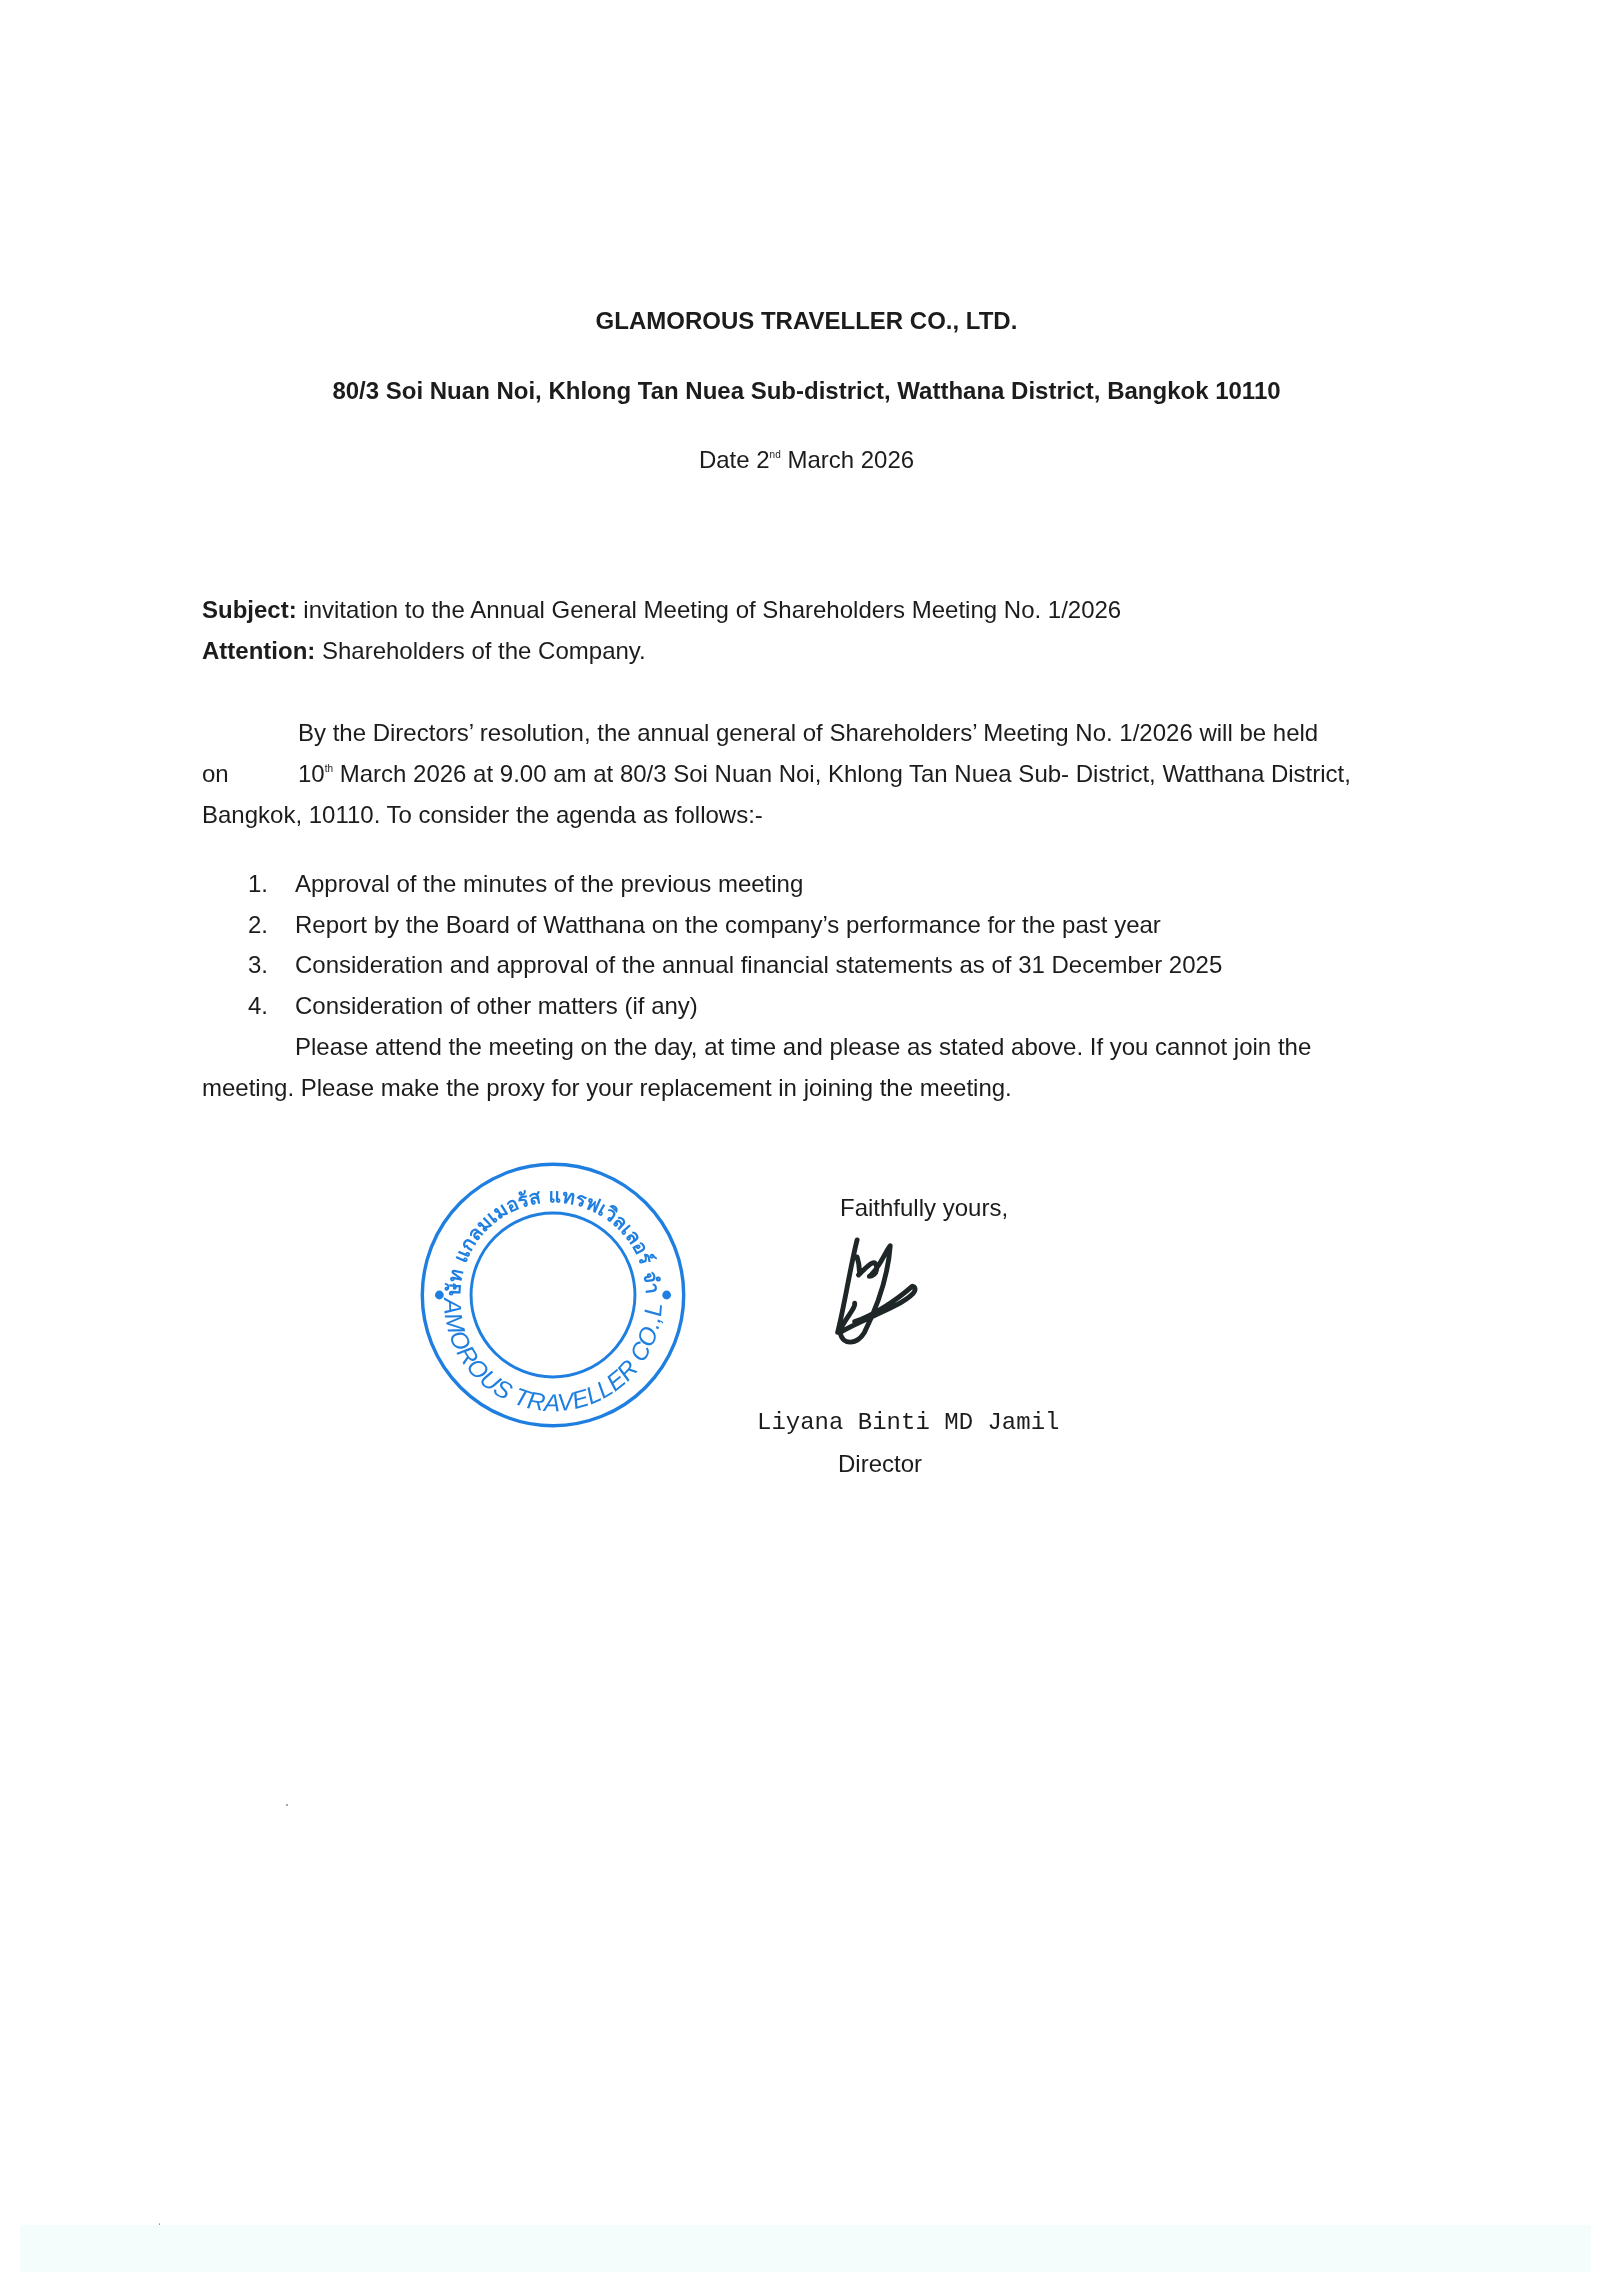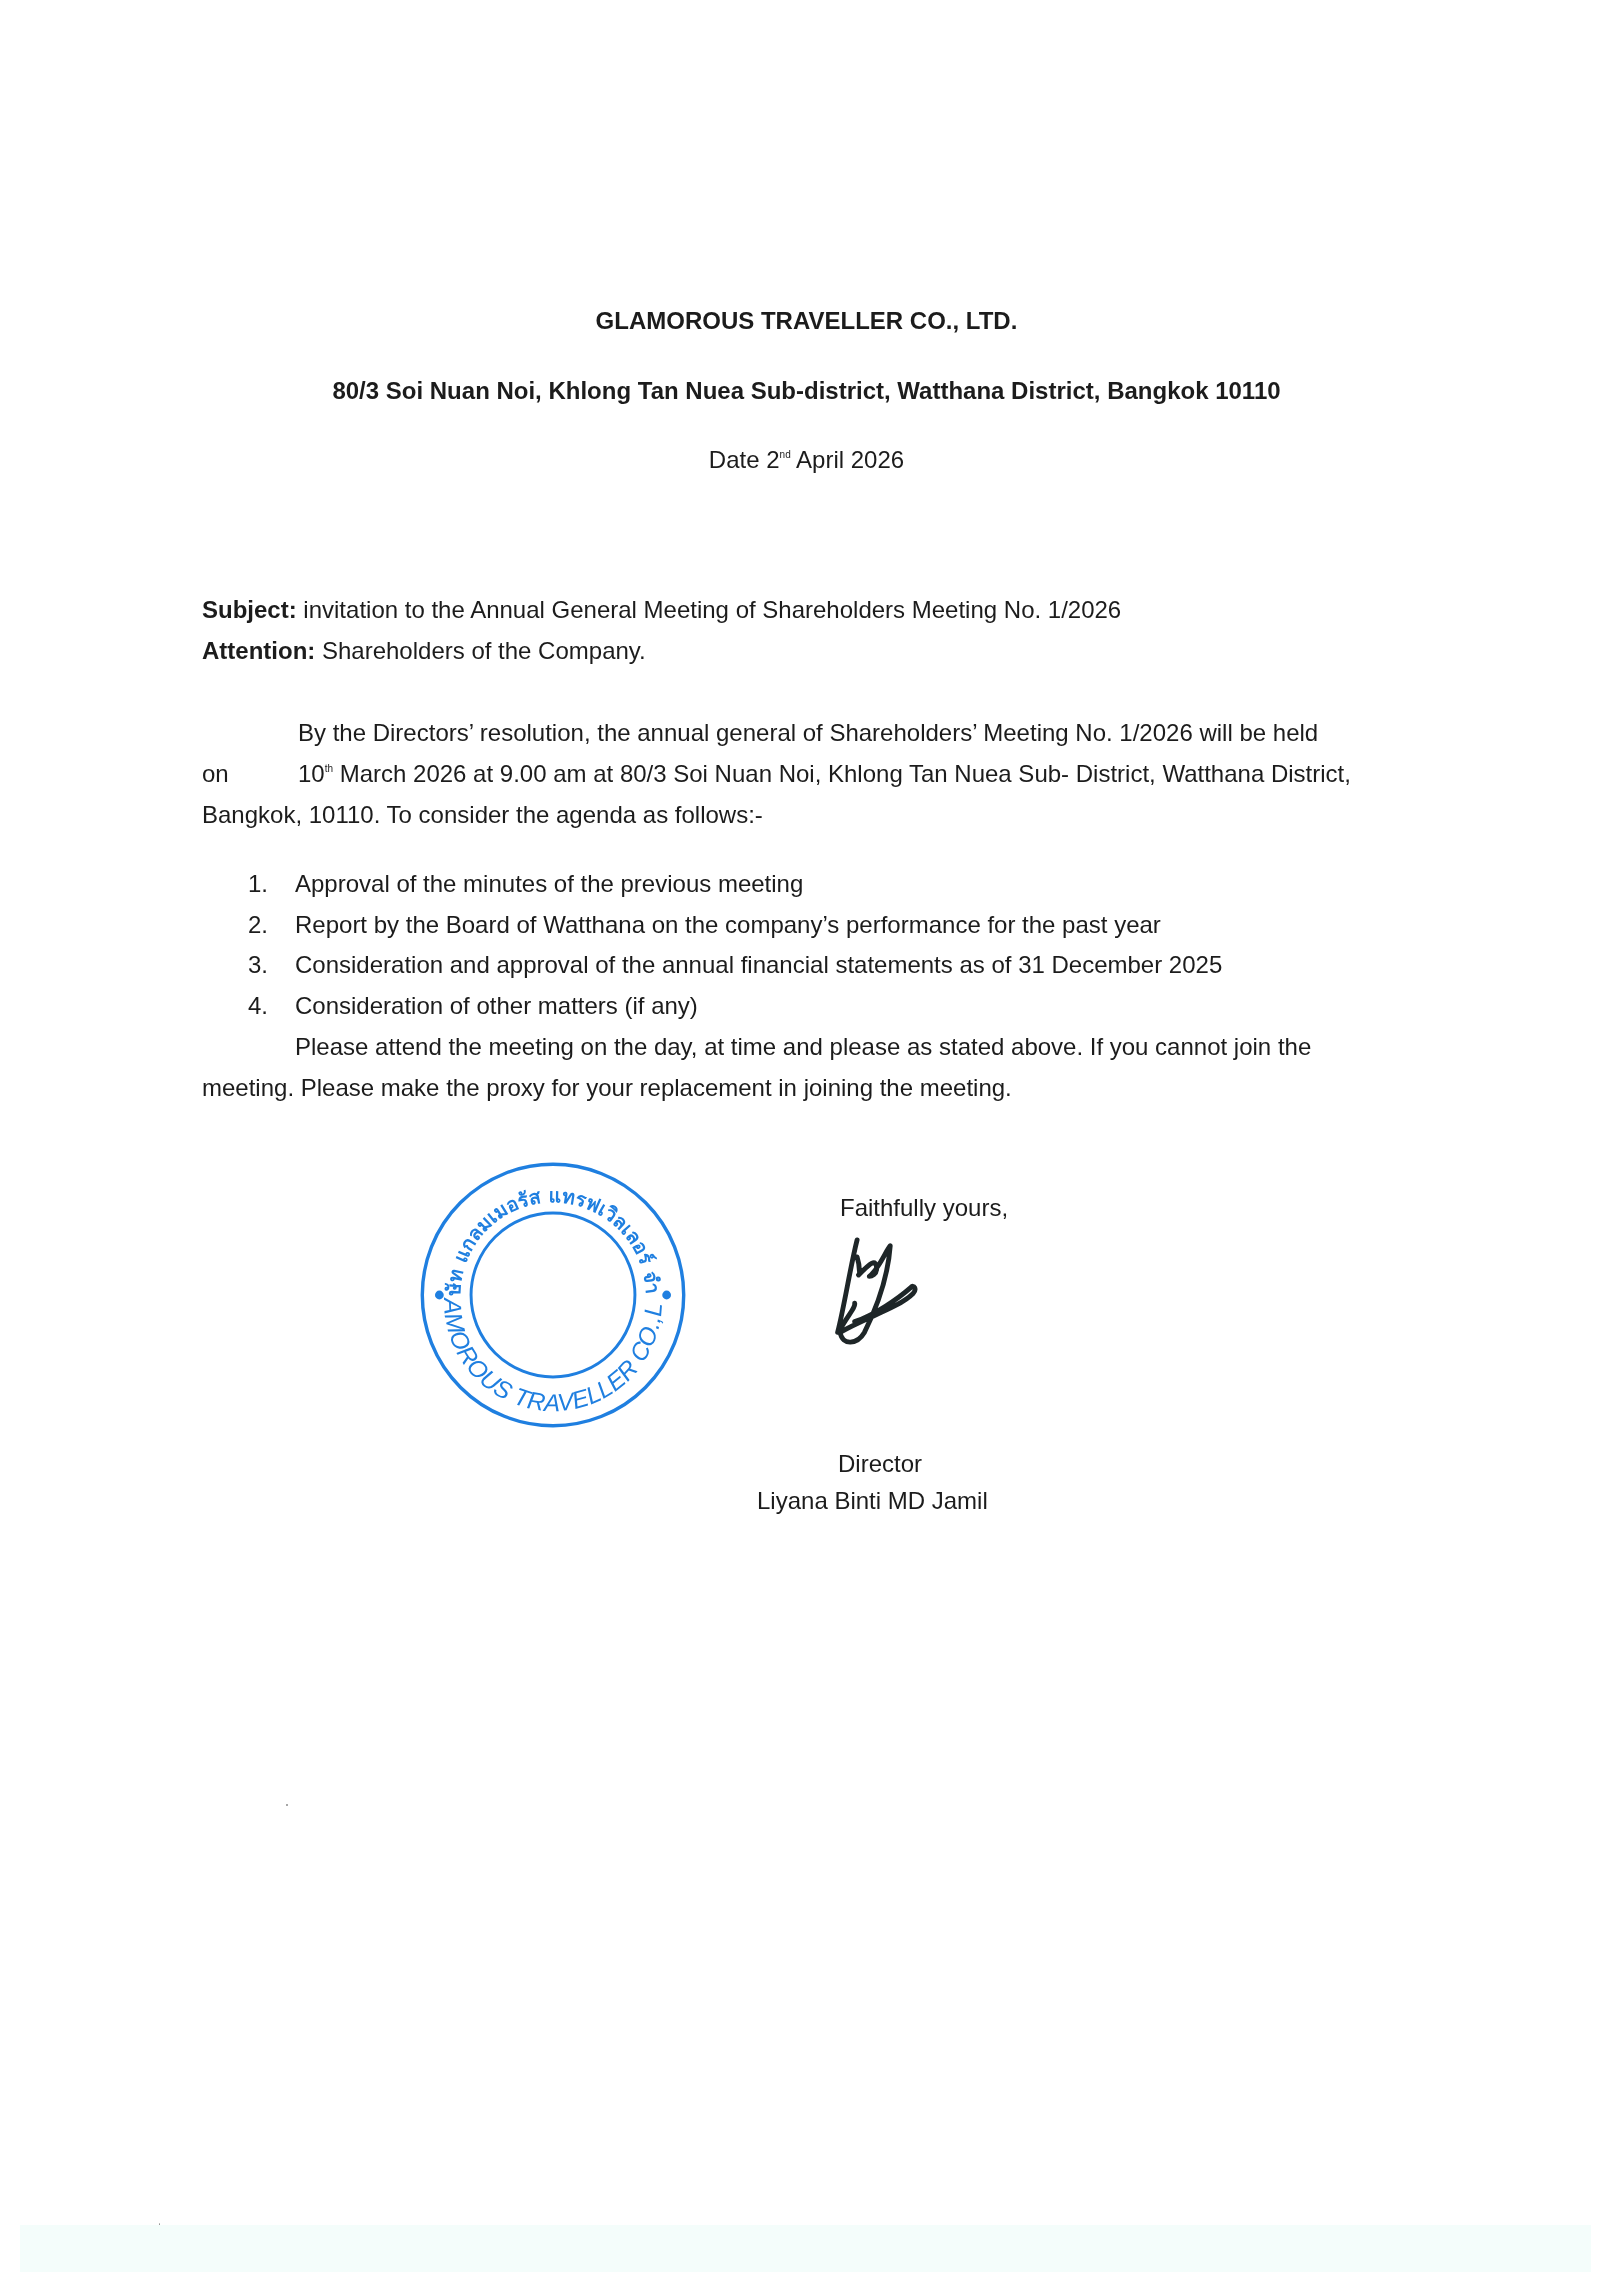--- a/index.html
+++ b/index.html
@@ -15,21 +15,21 @@
     .band { position: absolute; left: 19.5px; top: 2225px; width: 1571px; height: 47px;
             background: #f4fdfb; }
     .speck { position: absolute; width: 2px; height: 2px; background: #8a8a8a; border-radius: 50%; }
   </style>
 </head>
 <body>
 
 <div class="abs t bold center" style="top:309px;">GLAMOROUS TRAVELLER CO., LTD.</div>
 <div class="abs t bold center" style="top:379px;">80/3 Soi Nuan Noi, Khlong Tan Nuea Sub-district, Watthana District, Bangkok 10110</div>
 <div class="abs t center" style="top:448px;">
-  <span>Date 2</span><sup>nd</sup><span> April 2026</span>
+  <span>Date 2</span><sup>nd</sup><span> March 2026</span>
 </div>
 
 <div class="abs t" style="left:202px; top:598px;">
   <span class="bold">Subject:</span><span> invitation to the Annual General Meeting of Shareholders Meeting  No. 1/2026</span>
 </div>
 <div class="abs t" style="left:202px; top:639px;">
   <span class="bold">Attention:</span><span> Shareholders of the Company.</span>
 </div>
 
 <div class="abs t" style="left:298px; top:721px;">By the Directors’ resolution, the annual general of Shareholders’ Meeting No. 1/2026  will be held</div>
@@ -67,19 +67,19 @@
     <textPath href="#botArc" startOffset="50%" text-anchor="middle">GLAMOROUS TRAVELLER CO.,LTD.</textPath>
   </text>
   <circle cx="52" cy="285" r="9" fill="#1f7fe0"></circle>
   <circle cx="518" cy="285" r="9" fill="#1f7fe0"></circle>
 </svg>
 
 <div class="abs t" style="left:792px; top:1196px;margin-left:48px;">Faithfully yours,</div>
 <svg class="sig" viewBox="0 0 280 230">
   <path d="M 55 10 C 40 70 30 140 15 200 M 18 198 C 35 165 52 150 50 140 M 55 45 C 60 60 60 75 60 80 M 58 82 C 80 60 95 45 95 70 C 95 80 85 85 80 85 C 100 70 115 30 123 22 C 118 90 95 150 70 200 C 55 225 25 228 20 200 C 70 170 140 150 170 120 C 178 112 172 100 165 108 C 140 130 90 165 50 178" fill="none" stroke="#1e2628" stroke-width="10" stroke-linecap="round" stroke-linejoin="round"></path>
 </svg>
-<div class="abs t" style="left:757px; top:1489px;">Liyana Binti MD Jamil</div>
+<div class="abs t" style="left:757px; top:1411px;font-family:Liberation Mono, monospace;">Liyana Binti MD Jamil</div>
 <div class="abs t" style="left:838px; top:1452px;">Director</div>
 
 <div class="speck" style="left:286px; top:1804px;"></div>
 <div class="speck" style="left:159px; top:2223px; width:1px; height:4.9px;"></div>
 <div class="band"></div>
 
 
 </body></html>

